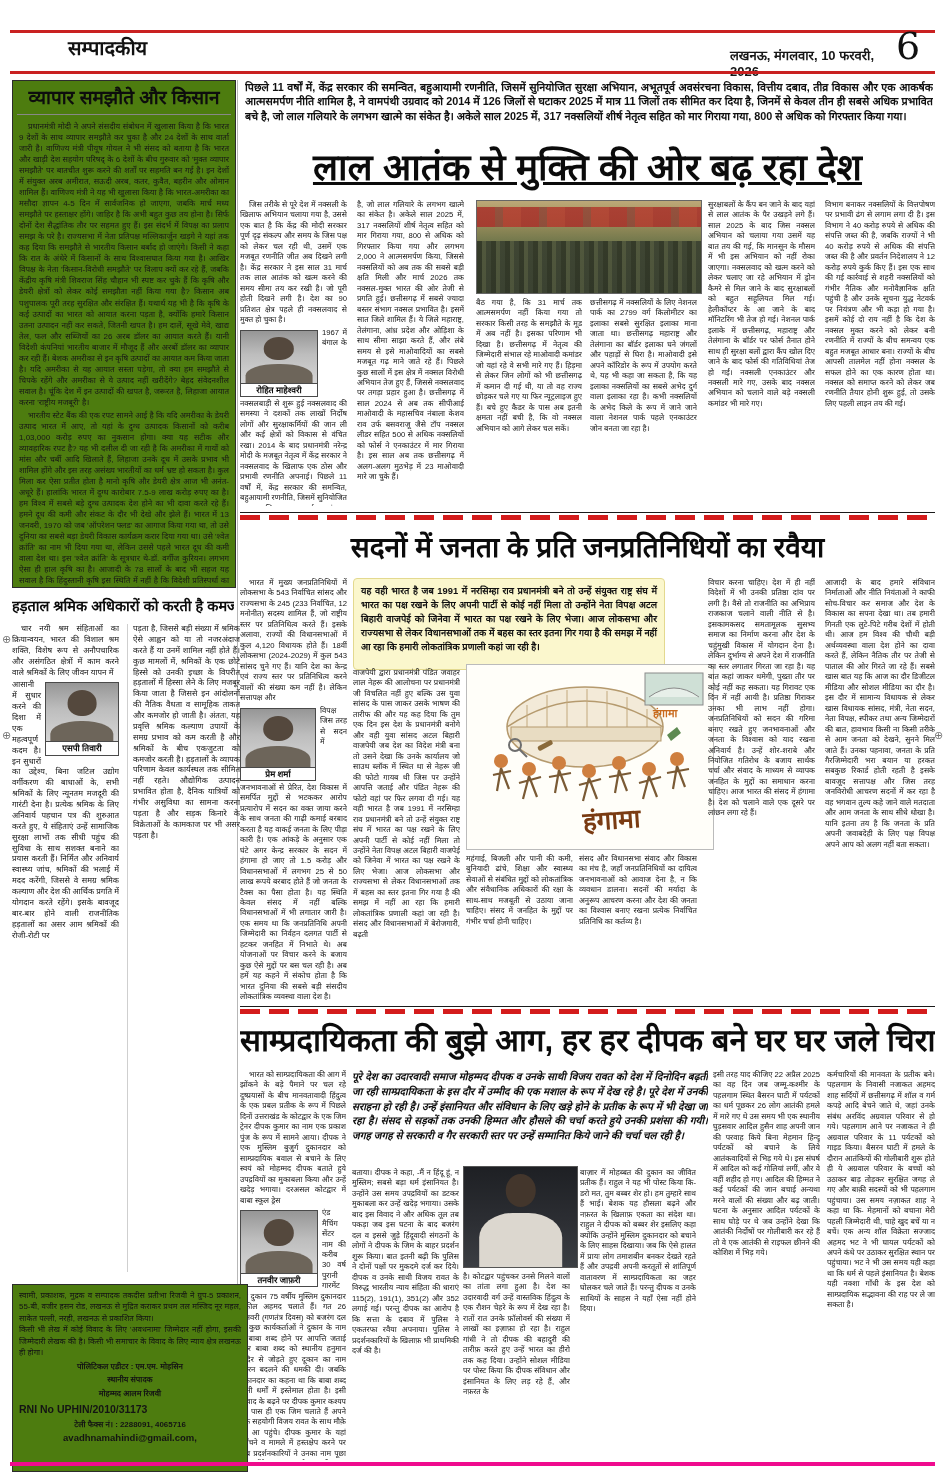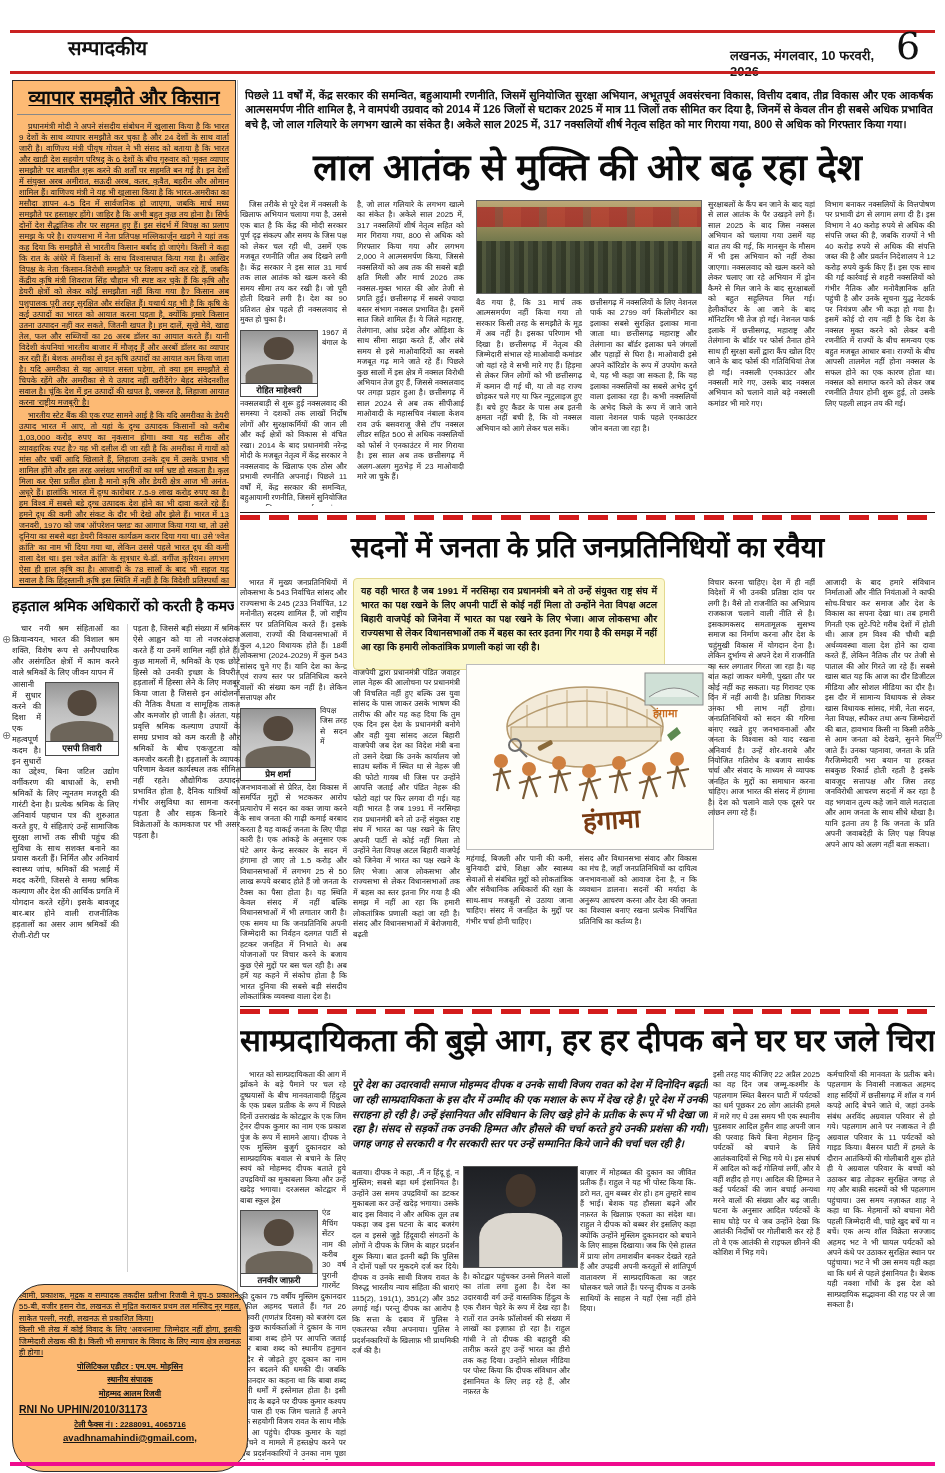--- a/index.html
+++ b/index.html
@@ -9,29 +9,29 @@
   .rule-red{position:absolute;left:10px;width:925px;height:3px;background:#c92121;}
   .section-name{position:absolute;left:68px;top:34px;font-size:20px;font-weight:bold;color:#111;}
   .masthead-box{position:absolute;left:418px;top:21px;width:214px;height:62px;border-radius:4px;
         background:linear-gradient(180deg,#f5f5f5 0%,#e2e2e2 55%,#cfcfcf 100%);
         display:flex;align-items:center;justify-content:center;gap:4px;box-shadow:0 0 3px rgba(0,0,0,.25);}
   .masthead-word{font-size:34px;font-weight:bold;color:#cf1414;text-shadow:0 0 1px #8c0f0f;}
   .dateline{position:absolute;left:730px;top:46px;width:170px;font-size:13px;font-weight:bold;color:#161616;}
   .pagenum{position:absolute;left:896px;top:24px;font-size:38px;color:#111;font-family:"DejaVu Serif",serif;}
   .vdiv{position:absolute;left:237px;top:80px;width:1px;height:1384px;background:#b7b7b7;}
   .regmark{position:absolute;font-size:11px;color:#777;}
-  .boxed{border:1.5px solid #2c2c2c;background:#fdba74;text-decoration:underline;}
+  .boxed{border:1.5px solid #2c2c2c;background:#4d7c0f;}
   .trade-head{font-size:19px;font-weight:bold;text-align:center;color:#0d0d0d;
         border-bottom:1px solid #888;padding:3px 0 4px;margin:0 4px 4px;}
   .bodytxt{font-size:8px;line-height:1.38;color:#171717;text-align:justify;overflow:hidden;}
   .bodytxt p{margin:0 0 2px;text-indent:9px;}
   .col{position:absolute;font-size:7.7px;line-height:1.36;color:#141414;text-align:justify;overflow:hidden;}
   .col p{margin:0 0 2px;text-indent:9px;}
   .big-head{position:absolute;font-weight:bold;color:#0b0b0b;text-align:center;white-space:nowrap;overflow:hidden;}
-  .intro-bold{position:absolute;font-weight:bold;color:#101010;text-align:justify;overflow:hidden;margin-top:8px;}
+  .intro-bold{position:absolute;font-weight:bold;color:#101010;text-align:justify;overflow:hidden;}
   .sep{position:absolute;left:240px;width:695px;height:9px;border-top:1.5px solid #1a1a1a;}
   .sep .dash{margin-top:2px;height:5px;background:repeating-linear-gradient(90deg,#d41c1c 0 20px,transparent 20px 29px);}
   .portrait-box{border:1px solid #4a4a4a;background:#404040;overflow:hidden;}
   .portrait{position:relative;overflow:hidden;background:linear-gradient(180deg,#969696 0%,#bdbdbd 45%,#d6d6d6 100%);}
   .portrait::before{content:"";position:absolute;top:12%;left:50%;transform:translateX(-50%);
         width:40%;height:44%;background:#54483d;border-radius:50% 50% 46% 46%;}
   .portrait::after{content:"";position:absolute;bottom:-10%;left:50%;transform:translateX(-50%);
         width:88%;height:46%;background:#6d655a;border-radius:48% 48% 0 0;}
   .portrait-caption{font-size:8.5px;font-weight:bold;text-align:center;color:#0c0c0c;
         border-top:1px solid #4a4a4a;padding:1px 0;background:#fff;line-height:1.2;}
@@ -78,21 +78,21 @@
 
   <div class="abs boxed" style="left:12px;top:80px;width:222px;height:506px;">
     <div class="trade-head">व्यापार समझौते और किसान</div>
     <div class="bodytxt" style="padding:0 6px;height:466px;margin-top:6px;">
       <p>प्रधानमंत्री मोदी ने अपने संसदीय संबोधन में खुलासा किया है कि भारत 9 देशों के साथ व्यापार समझौते कर चुका है और 24 देशों के साथ वार्ता जारी है। वाणिज्य मंत्री पीयूष गोयल ने भी संसद को बताया है कि भारत और खाड़ी देश सहयोग परिषद् के 6 देशों के बीच गुरुवार को 'मुक्त व्यापार समझौते' पर बातचीत शुरू करने की शर्तों पर सहमति बन गई है। इन देशों में संयुक्त अरब अमीरात, सऊदी अरब, कतर, कुवैत, बहरीन और ओमान शामिल हैं। वाणिज्य मंत्री ने यह भी खुलासा किया है कि भारत-अमरीका का मसौदा ज्ञापन 4-5 दिन में सार्वजनिक हो जाएगा, जबकि मार्च मध्य समझौते पर हस्ताक्षर होंगे। जाहिर है कि अभी बहुत कुछ तय होना है। सिर्फ दोनों देश सैद्धांतिक तौर पर सहमत हुए हैं। इस संदर्भ में विपक्ष का प्रलाप समझ के परे है। राज्यसभा में नेता प्रतिपक्ष मल्लिकार्जुन खड़गे ने यहां तक कह दिया कि समझौते से भारतीय किसान बर्बाद हो जाएंगे। किसी ने कहा कि रात के अंधेरे में किसानों के साथ विश्वासघात किया गया है। आखिर विपक्ष के नेता 'किसान-विरोधी समझौते' पर विलाप क्यों कर रहे हैं, जबकि केंद्रीय कृषि मंत्री शिवराज सिंह चौहान भी स्पष्ट कर चुके हैं कि कृषि और डेयरी क्षेत्रों को लेकर कोई समझौता नहीं किया गया है? किसान अब पशुपालक पूरी तरह सुरक्षित और संरक्षित हैं। यथार्थ यह भी है कि कृषि के कई उत्पादों का भारत को आयात करना पड़ता है, क्योंकि हमारे किसान उतना उत्पादन नहीं कर सकते, जितनी खपत है। हम दालें, सूखे मेवे, खाद्य तेल, फल और सब्जियों का 26 अरब डॉलर का आयात करते हैं। यानी विदेशी कंपनियां भारतीय बाजार में मौजूद हैं और अरबों डॉलर का व्यापार कर रही हैं। बेशक अमरीका से इन कृषि उत्पादों का आयात कम किया जाता है। यदि अमरीका से यह आयात सस्ता पड़ेगा, तो क्या हम समझौते से चिपके रहेंगे और अमरीका से ये उत्पाद नहीं खरीदेंगे? बेहद संवेदनशील सवाल है। चूंकि देश में इन उत्पादों की खपत है, जरूरत है, लिहाजा आयात करना 'राष्ट्रीय मजबूरी' है।</p>
       <p>भारतीय स्टेट बैंक की एक रपट सामने आई है कि यदि अमरीका के डेयरी उत्पाद भारत में आए, तो यहां के दुग्ध उत्पादक किसानों को करीब 1,03,000 करोड़ रुपए का नुकसान होगा। क्या यह सटीक और व्यावहारिक रपट है? यह भी दलील दी जा रही है कि अमरीका में गायों को मांस और चर्बी आदि खिलाते हैं, लिहाजा उनके दूध में उसके प्रभाव भी शामिल होंगे और इस तरह असंख्य भारतीयों का धर्म भ्रष्ट हो सकता है। कुल मिला कर ऐसा प्रतीत होता है मानो कृषि और डेयरी क्षेत्र आज भी अनंत-अधूरे हैं। हालांकि भारत में दुग्ध कारोबार 7.5-9 लाख करोड़ रुपए का है। हम विश्व में सबसे बड़े दुग्ध उत्पादक देश होने का भी दावा करते रहे हैं। हमने दूध की कमी और संकट के दौर भी देखे और झेले हैं। भारत में 13 जनवरी, 1970 को जब 'ऑपरेशन फ्लड' का आगाज किया गया था, तो उसे दुनिया का सबसे बड़ा डेयरी विकास कार्यक्रम करार दिया गया था। उसे 'श्वेत क्रांति' का नाम भी दिया गया था, लेकिन उससे पहले भारत दूध की कमी वाला देश था। इस 'श्वेत क्रांति' के सूत्रधार थे-डॉ. वर्गीज कुरियन। लगभग ऐसा ही हाल कृषि का है। आजादी के 78 सालों के बाद भी सहज यह सवाल है कि हिंदुस्तानी कृषि इस स्थिति में नहीं है कि विदेशी प्रतिस्पर्धा का मुकाबला कर सके। किसान भी गरीब है और सरकारी मदद के भरोसे रहता है, लिहाजा भारत को आज भी कृषि और किसान को संरक्षण देना पड़ रहा है।</p>
     </div>
   </div>
 
   <div class="intro-bold" style="left:245px;top:80px;width:688px;height:58px;font-size:10.8px;line-height:1.34;">पिछले 11 वर्षों में, केंद्र सरकार की समन्वित, बहुआयामी रणनीति, जिसमें सुनियोजित सुरक्षा अभियान, अभूतपूर्व अवसंरचना विकास, वित्तीय दबाव, तीव्र विकास और एक आकर्षक आत्मसमर्पण नीति शामिल है, ने वामपंथी उग्रवाद को 2014 में 126 जिलों से घटाकर 2025 में मात्र 11 जिलों तक सीमित कर दिया है, जिनमें से केवल तीन ही सबसे अधिक प्रभावित बचे है, जो लाल गलियारे के लगभग खात्मे का संकेत है। अकेले साल 2025 में, 317 नक्सलियों शीर्ष नेतृत्व सहित को मार गिराया गया, 800 से अधिक को गिरफ्तार किया गया।</div>
-  <div class="big-head" style="left:240px;top:141px;width:695px;height:54px;font-size:37px;line-height:54px;">लाल आतंक से मुक्ति की ओर बढ़ रहा देश</div>
+  <div class="big-head" style="left:240px;top:141px;width:695px;height:54px;font-size:37px;line-height:54px;text-decoration:underline;">लाल आतंक से मुक्ति की ओर बढ़ रहा देश</div>
 
   <div class="photo-naxal" style="left:476px;top:200px;width:224px;height:92px;"></div>
 
   <div class="col" style="left:240px;top:200px;width:107px;height:306px;">
     <p>जिस तरीके से पूरे देश में नक्सली के खिलाफ अभियान चलाया गया है, उससे एक बात है कि केंद्र की मोदी सरकार पूर्ण दृढ़ संकल्प और समय के जिस पक्ष को लेकर चल रही थी, उसमें एक मजबूत रणनीति जीत अब दिखने लगी है। केंद्र सरकार ने इस साल 31 मार्च तक लाल आतंक को खत्म करने की समय सीमा तय कर रखी है। जो पूरी होती दिखने लगी है। देश का 90 प्रतिशत क्षेत्र पहले ही नक्सलवाद से मुक्त हो चुका है।</p>
     <div class="portrait-box float-portrait" style="width:76px;">
       <div class="portrait" style="height:52px;"></div>
       <div class="portrait-caption">रोहित माहेश्वरी</div>
     </div>
     <p style="text-indent:0;">1967 में बंगाल के नक्सलबाड़ी से शुरू हुई नक्सलवाद की समस्या ने दशकों तक लाखों निर्दोष लोगों और सुरक्षाकर्मियों की जान ली और कई क्षेत्रों को विकास से वंचित रखा। 2014 के बाद प्रधानमंत्री नरेन्द्र मोदी के मजबूत नेतृत्व में केंद्र सरकार ने नक्सलवाद के खिलाफ एक ठोस और प्रभावी रणनीति अपनाई। पिछले 11 वर्षों में, केंद्र सरकार की समन्वित, बहुआयामी रणनीति, जिसमें सुनियोजित सुरक्षा अभियान, अभूतपूर्व अवसंरचना विकास, वित्तीय दबाव, तीव्र विकास और एक आकर्षक आत्मसमर्पण नीति शामिल है, ने वामपंथी उग्रवाद को 2014 में 126 जिलों से घटाकर 2025 में मात्र 11 जिलों तक सीमित कर दिया है, जिनमें से केवल तीन ही सबसे अधिक प्रभावित बचे</p>
@@ -201,21 +201,21 @@
   <div class="col" style="left:12px;top:624px;width:107px;height:648px;font-size:8px;">
     <p>चार नयी श्रम संहिताओं का क्रियान्वयन, भारत की विशाल श्रम शक्ति, विशेष रूप से अनौपचारिक और असंगठित क्षेत्रों में काम करने वाले श्रमिकों के लिए जीवन यापन में</p>
     <div class="portrait-box float-portrait-r" style="width:72px;">
       <div class="portrait" style="height:58px;"></div>
       <div class="portrait-caption">एसपी तिवारी</div>
     </div>
     <p style="text-indent:0;">आसानी में सुधार करने की दिशा में एक महत्वपूर्ण कदम है। इन सुधारों का उद्देश्य, बिना जटिल उद्योग वर्गीकरण की बाधाओं के, सभी श्रमिकों के लिए न्यूनतम मजदूरी की गारंटी देना है। प्रत्येक श्रमिक के लिए अनिवार्य पहचान पत्र की शुरुआत करते हुए, ये संहिताएं उन्हें सामाजिक सुरक्षा लाभों तक सीधी पहुंच की सुविधा के साथ सशक्त बनाने का प्रयास करती हैं। निर्मित और अनिवार्य स्वास्थ्य जांच, श्रमिकों की भलाई में मदद करेंगी, जिससे वे समग्र श्रमिक कल्याण और देश की आर्थिक प्रगति में योगदान करते रहेंगे। इसके बावजूद बार-बार होने वाली राजनीतिक हड़तालों का असर आम श्रमिकों की रोजी-रोटी पर</p>
   </div>
   <div class="col" style="left:127px;top:624px;width:107px;height:648px;font-size:8px;border-left:1px solid #cfcfcf;padding-left:5px;">पड़ता है, जिससे बड़ी संख्या में श्रमिक ऐसे आह्वन को या तो नजरअंदाज करते हैं या उनमें शामिल नहीं होते हैं। कुछ मामलों में, श्रमिकों के एक छोटे हिस्से को उनकी इच्छा के विपरीत हड़तालों में हिस्सा लेने के लिए मजबूर किया जाता है जिससे इन आंदोलनों की नैतिक वैधता व सामूहिक ताकत और कमजोर हो जाती है। अंततः, यह प्रवृत्ति श्रमिक कल्याण उपायों के समग्र प्रभाव को कम करती है और श्रमिकों के बीच एकजुटता को कमजोर करती है। हड़तालों के व्यापक परिणाम केवल कार्यस्थल तक सीमित नहीं रहते। औद्योगिक उत्पादन प्रभावित होता है, दैनिक यात्रियों को गंभीर असुविधा का सामना करना पड़ता है और सड़क किनारे के विक्रेताओं के कामकाज पर भी असर पड़ता है।</div>
 
-  <div class="imprint boxed" style="left:12px;top:1284px;width:222px;height:176px;border-radius:32px;">
+  <div class="imprint boxed" style="left:12px;top:1284px;width:222px;height:176px;">
     <div>स्वामी, प्रकाशक, मुद्रक व सम्पादक तकदीस प्रतीभा रिजवी ने ग्रुप-5 प्रकाशन, 55-बी, वजीर हसन रोड, लखनऊ से मुद्रित कराकर प्रथम तल मस्जिद नूर महल, साकेत पल्ली, नरही, लखनऊ से प्रकाशित किया।</div>
     <div>किसी भी लेख में कोई विवाद के लिए 'अवधनामा' जिम्मेदार नहीं होगा, इसकी जिम्मेदारी लेखक की है। किसी भी समाचार के विवाद के लिए न्याय क्षेत्र लखनऊ ही होगा।</div>
     <div class="c">पोलिटिकल एडीटर : एम.एम. मोहसिन</div>
     <div class="c">स्थानीय संपादक</div>
     <div class="c">मोहम्मद आलम रिजवी</div>
     <div class="rni">RNI No UPHIN/2010/31173</div>
     <div class="c">टेली फैक्स नं। : 2288091, 4065716</div>
     <div class="mail">avadhnamahindi@gmail.com,</div>
   </div>
 

